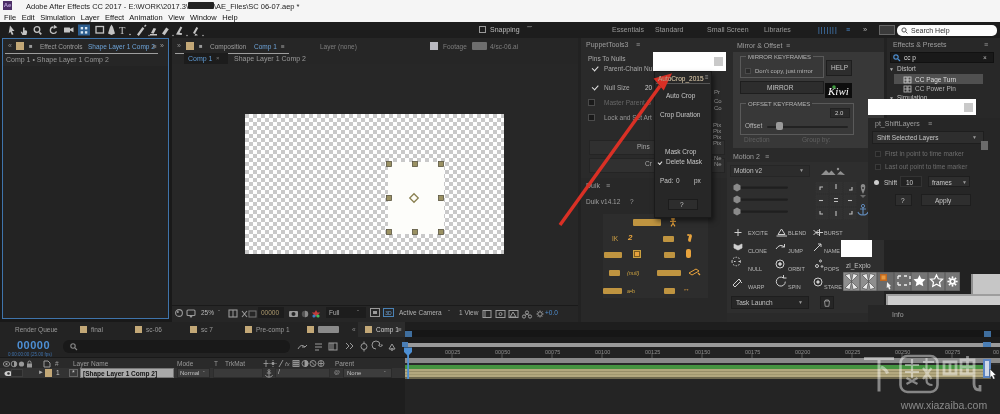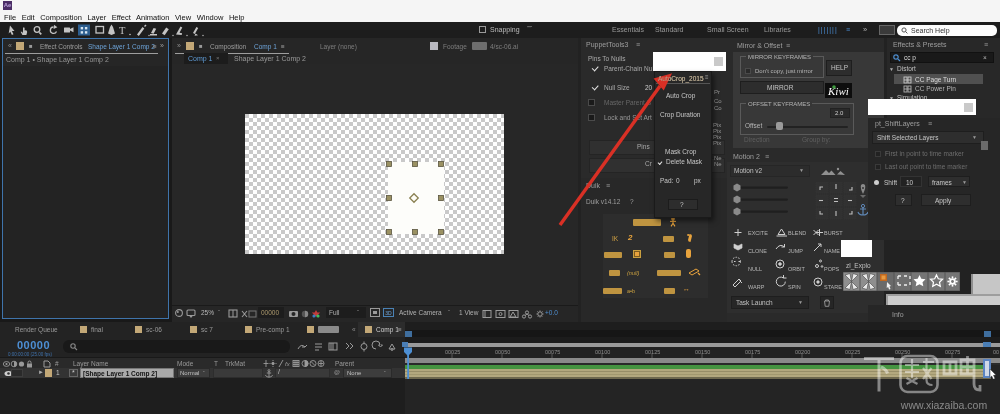--- a/index.html
+++ b/index.html
@@ -8,23 +8,24 @@
 .t{position:absolute;white-space:nowrap;}
 .chk{position:absolute;width:6px;height:3.5px;border-left:1.8px solid #e2e2e2;border-bottom:1.8px solid #e2e2e2;transform:rotate(-48deg);}
 .cb{position:absolute;width:7px;height:7px;background:#1a1a1a;border:1px solid #4a4a4a;}
 .blob{display:inline-block;vertical-align:top;border-radius:1px;}
 </style></head>
 <body>
 <div id="root">
 
 <div class="abs" style="left:0;top:0;width:1000px;height:11px;background:#f5f5f5;"></div>
 <div class="abs" style="left:3px;top:1px;width:9px;height:9px;background:#4b2e66;color:#b9a0d8;font-size:6px;line-height:9px;text-align:center;font-weight:bold;">Ae</div>
+<div class="t" style="left:26px;top:2px;font-size:7.5px;color:#222;">Adobe After Effects CC 2017 - E:\WORK\2017.3\<span class="blob" style="width:26px;height:7px;background:#222;margin-top:0px;"></span>\AE_Files\SC 06-07.aep *</div>
 
 <div class="abs" style="left:0;top:11px;width:1000px;height:11px;background:#f5f5f5;"></div>
-<div class="t" style="left:4px;top:12.5px;font-size:7.5px;color:#111;word-spacing:3.5px;">File Edit Composition Layer Effect Animation View Window Help</div>
+<div class="t" style="left:4px;top:12.5px;font-size:7.5px;color:#111;word-spacing:3.5px;">File Edit Simulation Layer Effect Animation View Window Help</div>
 
 <div class="abs" style="left:0;top:22px;width:1000px;height:16px;background:#1d1d1d;"></div>
 <svg class="abs" style="left:0;top:22px;" width="480" height="16" viewBox="0 0 480 16">
   <g fill="#c4c4c4" stroke="none">
     <path d="M10 3.5 l4.5 5.5 -2.6 0 1.6 3.2 -1.6 0.8 -1.6 -3.2 -1.6 1.6 z"></path>
     <path d="M23 6 q0.8 -1.6 1.6 0 l0 2.4 q2.6 -0.8 2.6 1.6 l-0.8 3 -4 0 -1.8 -3.2 1.6 0 0.8 1.6 z"></path>
     <circle cx="37" cy="7.5" r="2.8" fill="none" stroke="#c4c4c4" stroke-width="1.3"></circle>
     <rect x="39.5" y="10" width="1.6" height="2.8" transform="rotate(-45 40.3 11.4)"></rect>
     <path d="M53.5 5 a3.2 3.2 0 1 0 3 4.4" fill="none" stroke="#c4c4c4" stroke-width="1.3"></path>
         <path d="M54 2.8 l3.4 2.4 -3.8 1.8 z"></path>

